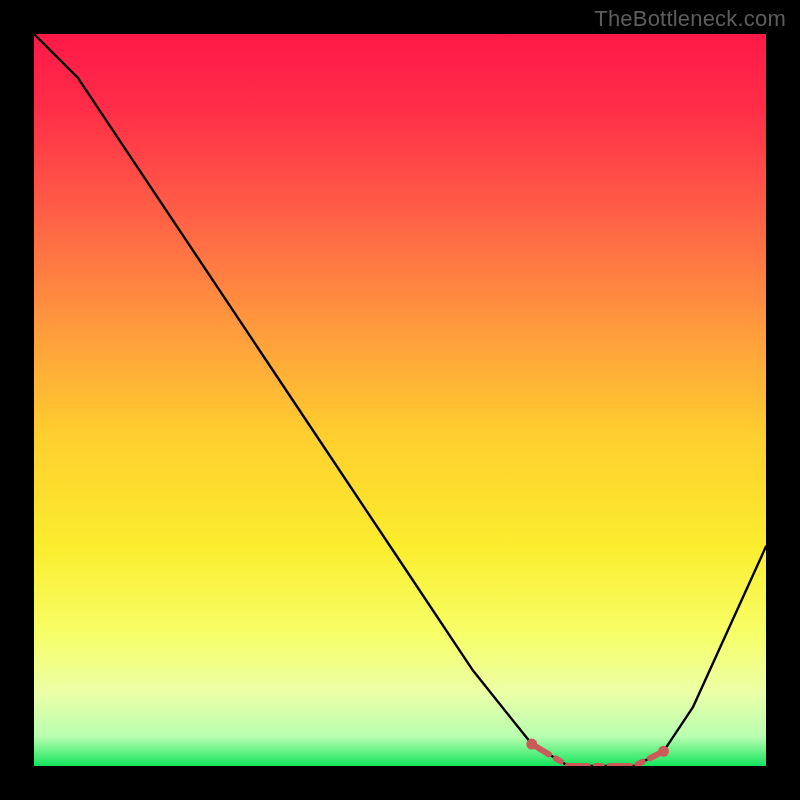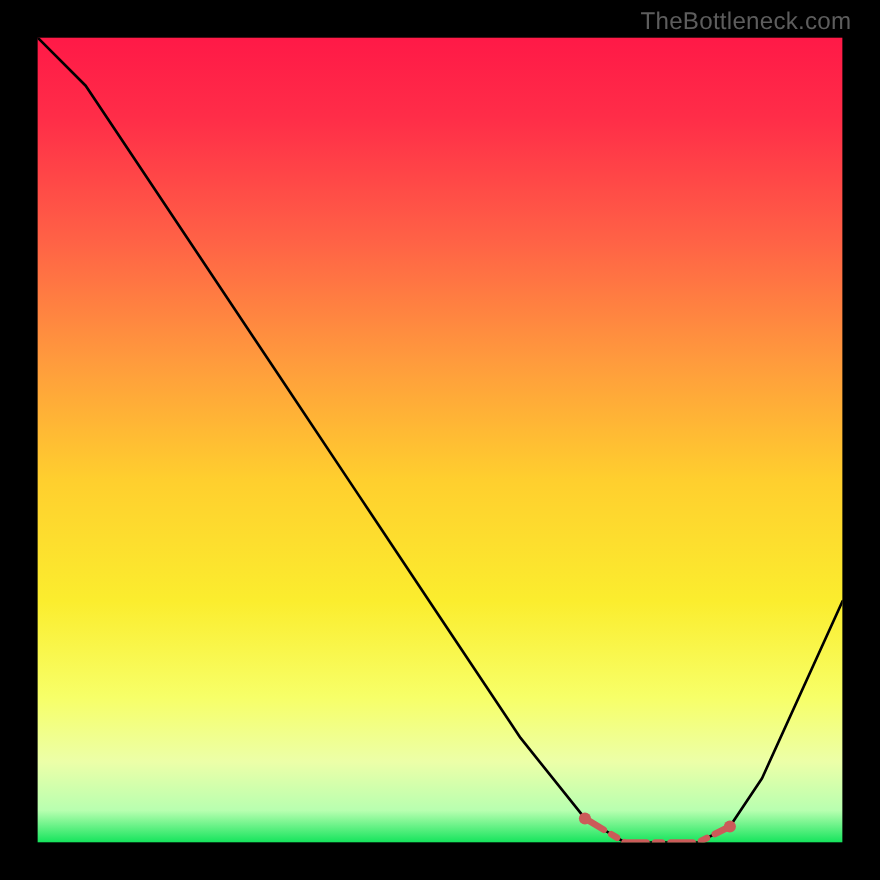--- a/index.html
+++ b/index.html
@@ -30,21 +30,21 @@
   }
   .curve-svg {
     position: absolute;
     inset: 0;
     width: 100%;
     height: 100%;
   }
   .attribution {
     position: absolute;
     top: 6px;
-    right: 26px;
+    right: 14px;
     color: #5d5d5d;
     font-size: 22px;
     font-weight: 400;
     letter-spacing: 0.2px;
     z-index: 5;
   }
 </style>
 </head>
 <body>
 

